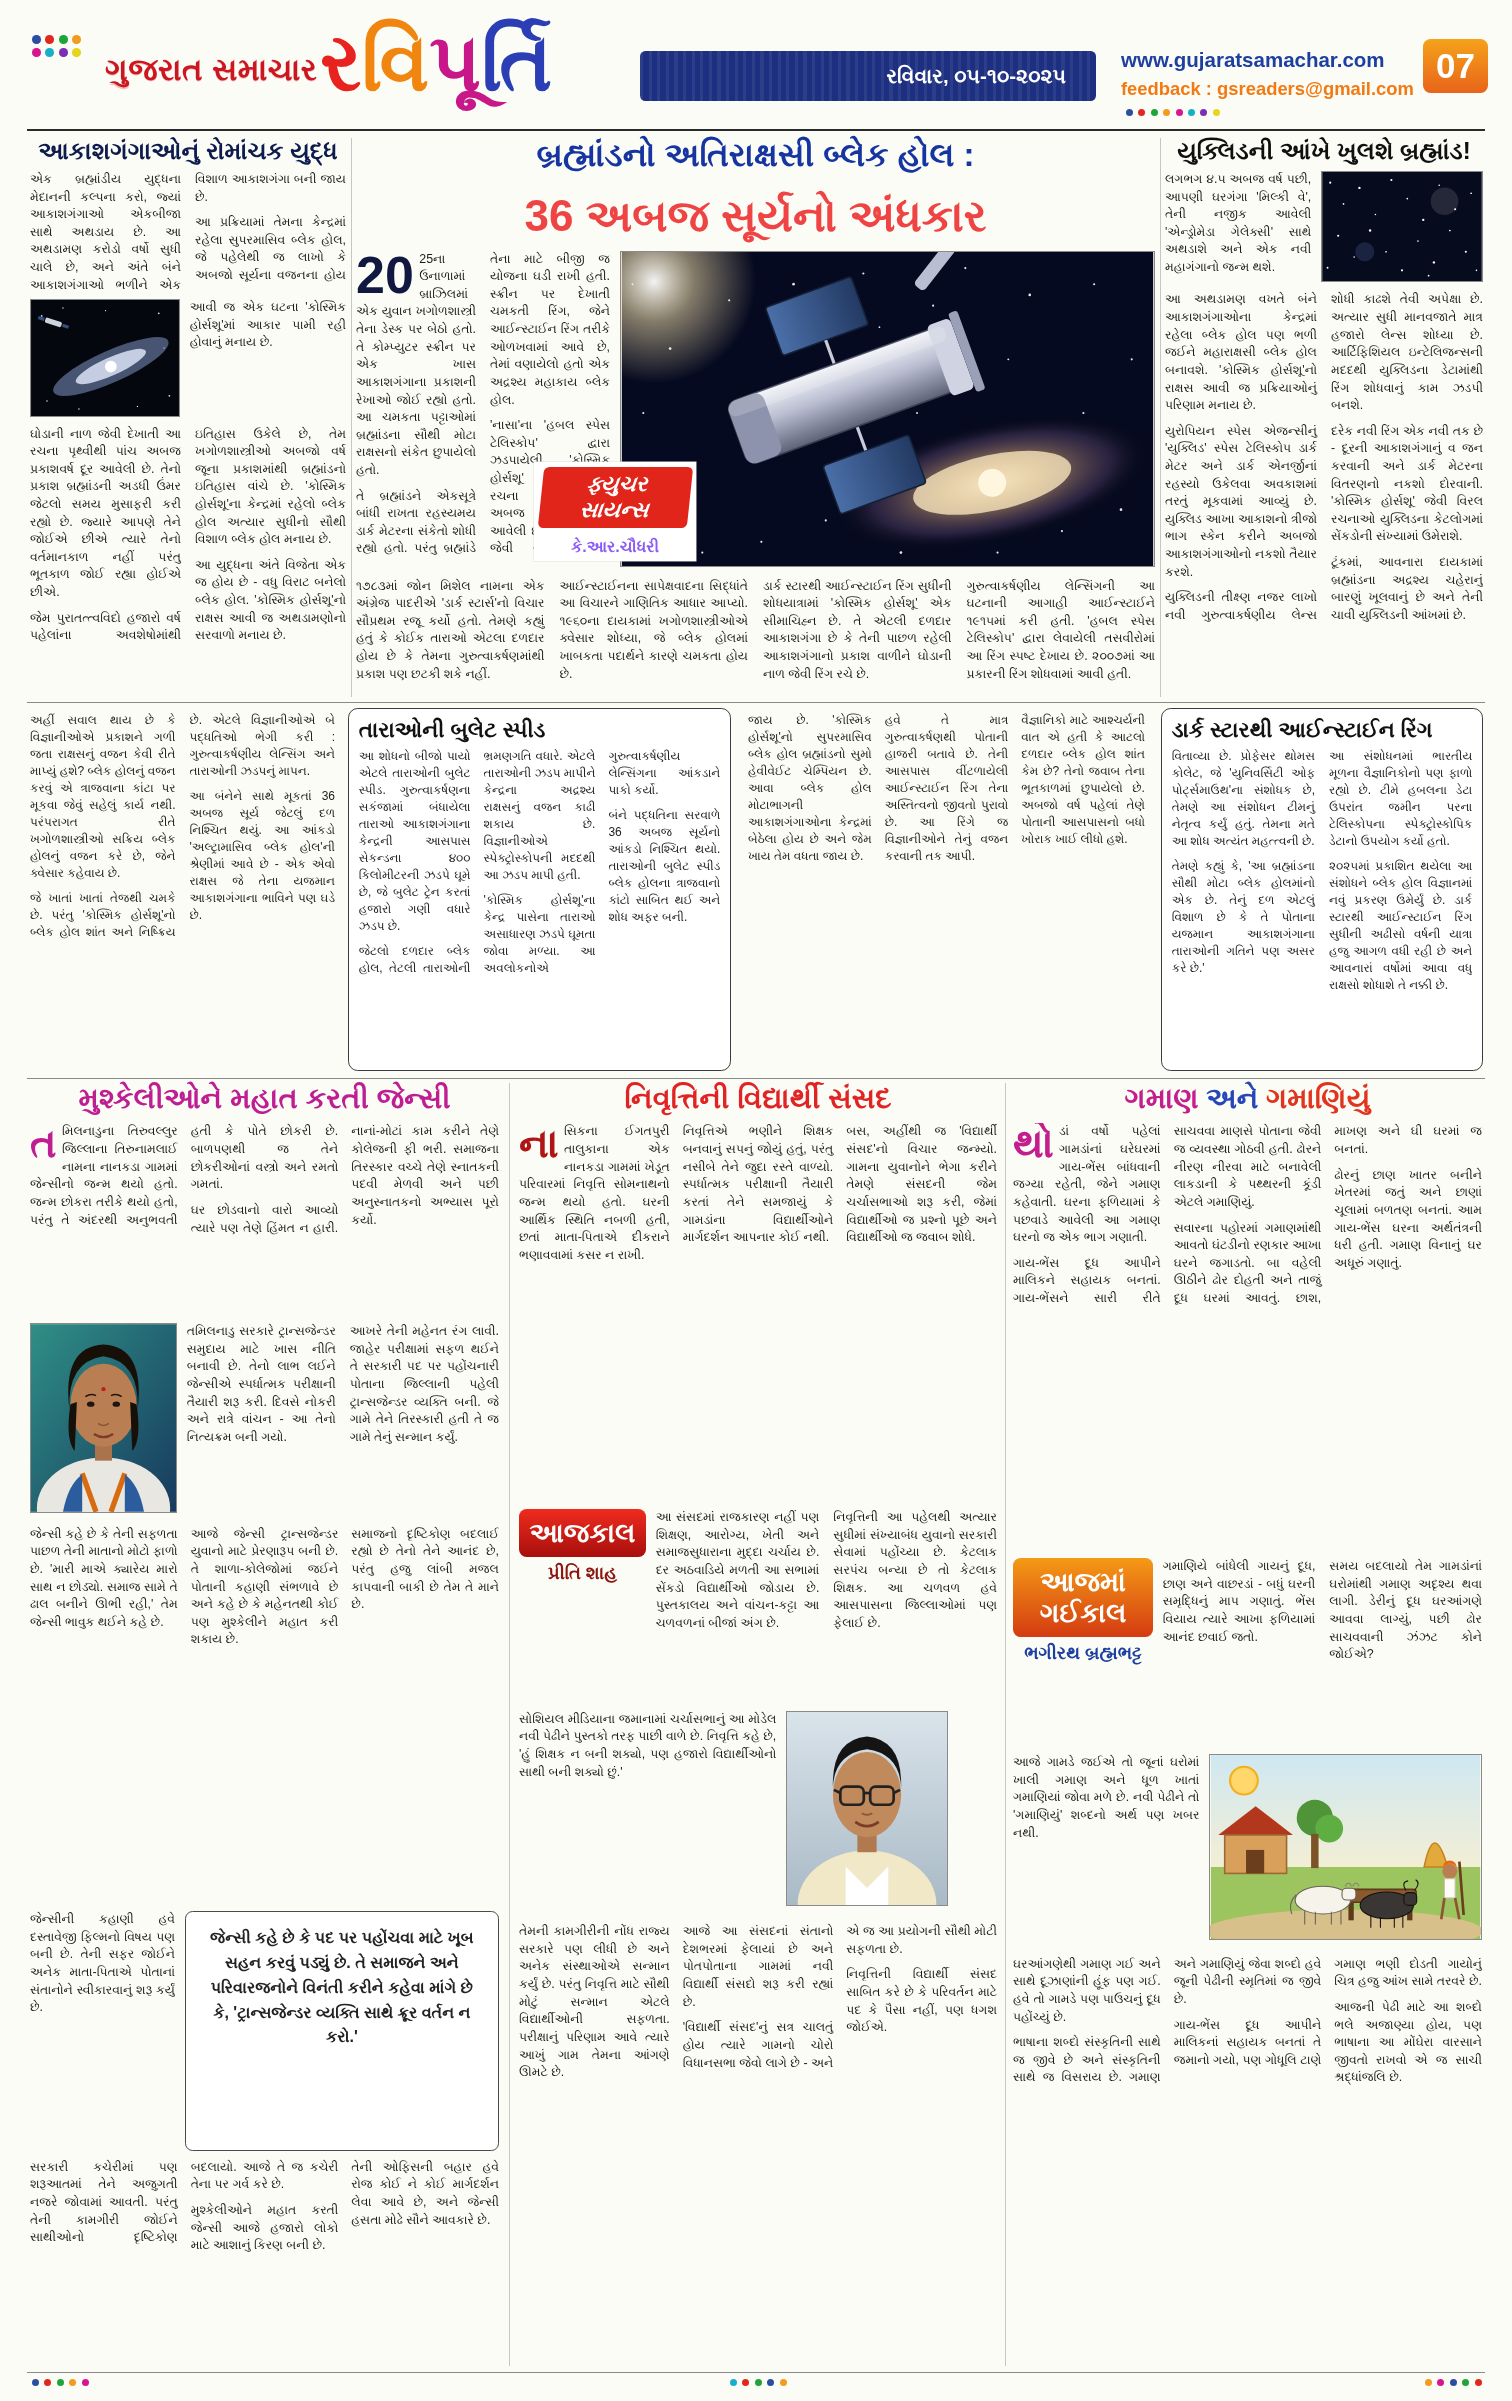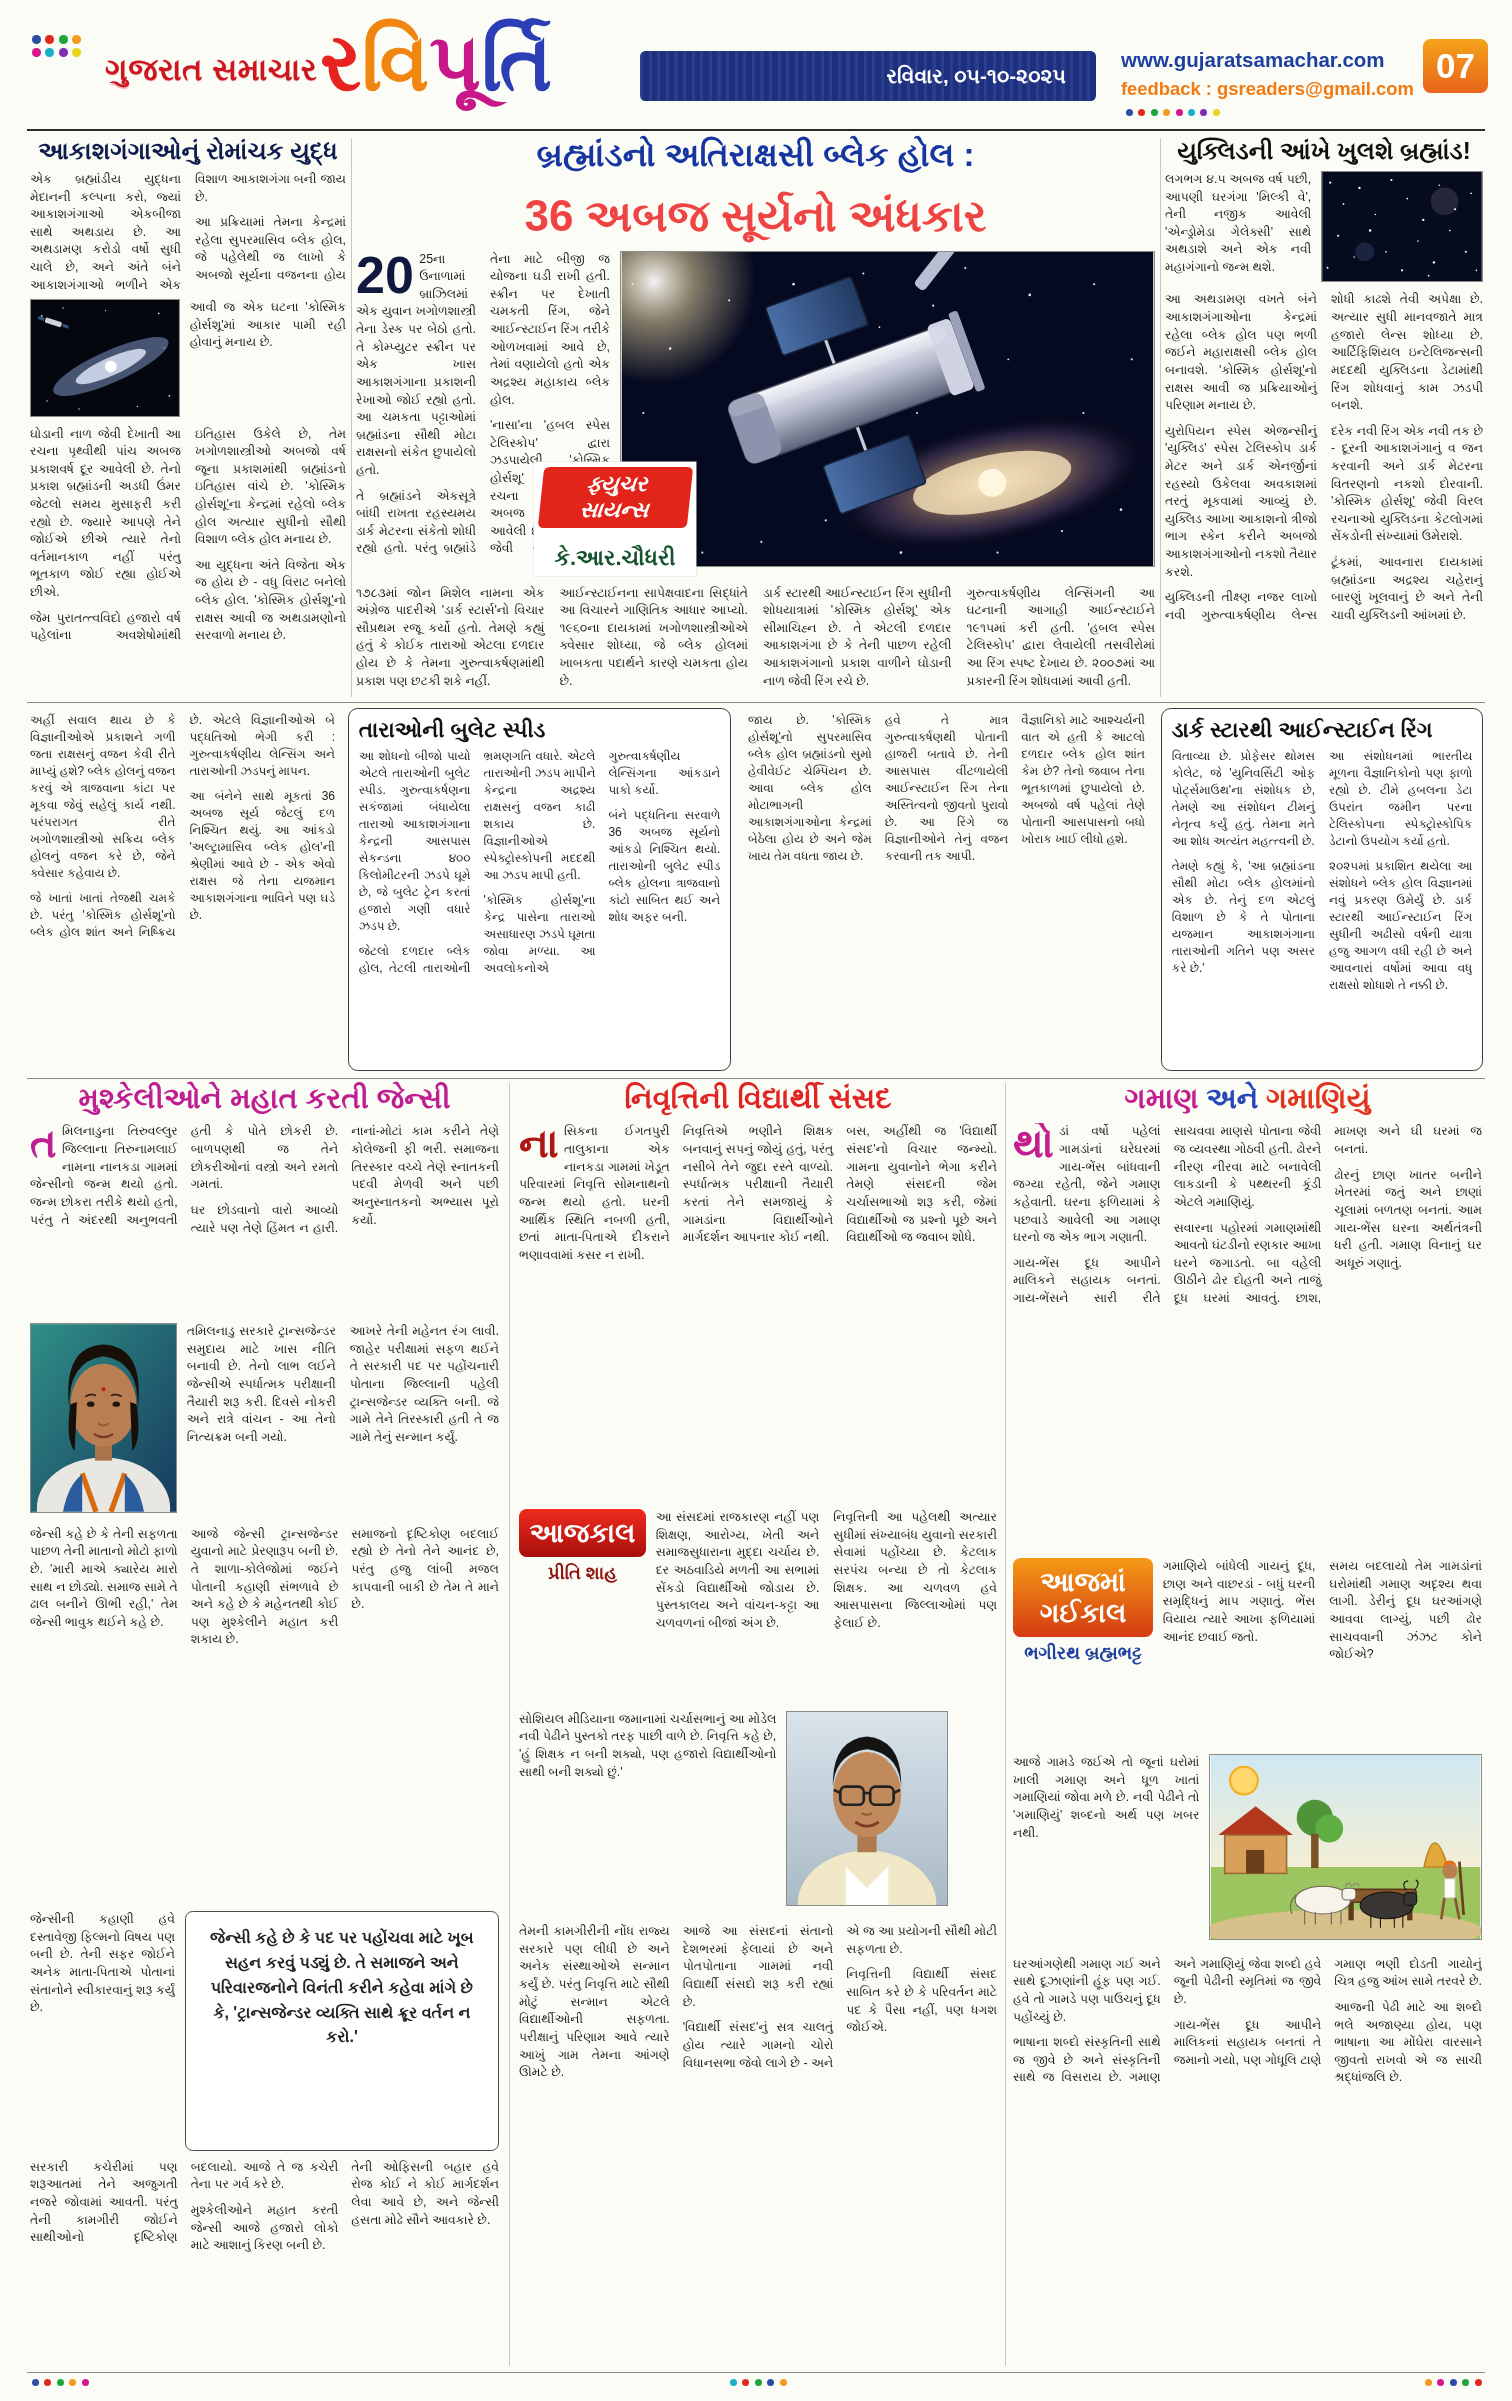--- a/index.html
+++ b/index.html
@@ -51,21 +51,21 @@
 .rulebox{border:1.6px solid #3c3c3c;border-radius:9.7px;padding:8.6px 9.7px;background:#fff}
 .f-title{font-size:29px;font-weight:bold;text-align:center;line-height:1.1;margin-bottom:8.6px}
 .t-magenta{color:#bf1d92}.t-red{color:#e02424}
 .gm1{color:#c41d8e}.gm2{color:#2746b8;margin:0 7.6px}.gm3{color:#e0341f}
 
 
 .imgframe{border:0.5px solid #8a8a8a;display:block}
 .byline-card{background:#fff;padding:5.4px 6.5px;text-align:center;box-shadow:0 0 0 0.5px #ddd}
 .fs-ribbon{display:inline-block;background:#e1251b;color:#fff;font-style:italic;font-weight:bold;
   font-size:21.6px;padding:4.3px 16px;border-radius:5.4px;transform:skewX(-6deg)}
-.byline-author{font-size:22px;font-weight:bold;color:#14532d;margin-top:17px}
+.byline-author{font-size:16px;font-weight:bold;color:#8b5cf6;margin-top:10px}
 .col-badge{background:linear-gradient(180deg,#ef2b1e,#a80f0c);color:#fff;font-size:27px;font-weight:bold;
   text-align:center;padding:8.6px 4.3px;border-radius:7.6px}
 .col-badge.orange{background:linear-gradient(180deg,#f59a16,#d43b12)}
 .col-author{font-size:18px;font-weight:bold;text-align:center;margin-top:5.4px;color:#8c1511}
 .col-author.blue{color:#1c3fa0}
 .quote{border:1.6px solid #4a4a4a;border-radius:7.6px;padding:14px 15px;font-size:16px;font-weight:bold;
   line-height:1.55;text-align:center;color:#222;background:#fff}
 .flexrow{display:flex;gap:9.7px}
 .bh-text{width:254px}
 svg{display:block}
@@ -237,21 +237,21 @@
           <rect x="-250" y="-62" width="430" height="30" rx="14" fill="#ffffff" opacity=".18"></rect>
         </g>
       </svg>
     </div>
 
     <div class="byline-card abs" style="left:178px;top:324px;width:162px;z-index:5">
       <div class="fs-ribbon">ફ્યુચર સાયન્સ</div>
       <div class="byline-author">કે.આર.ચૌધરી</div>
     </div>
 
-    <div class="cols4 clip" style="height:129px;margin-top:18px">
+    <div class="cols4 clip" style="height:129px;margin-top:11px">
       <p class="b">૧૭૮૩માં જોન મિશેલ નામના એક અંગ્રેજ પાદરીએ 'ડાર્ક સ્ટાર્સ'નો વિચાર સૌપ્રથમ રજૂ કર્યો હતો. તેમણે કહ્યું હતું કે કોઈક તારાઓ એટલા દળદાર હોય છે કે તેમના ગુરુત્વાકર્ષણમાંથી પ્રકાશ પણ છટકી શકે નહીં.</p>
       <p class="b">આઈન્સ્ટાઈનના સાપેક્ષવાદના સિદ્ધાંતે આ વિચારને ગાણિતિક આધાર આપ્યો. ૧૯૬૦ના દાયકામાં ખગોળશાસ્ત્રીઓએ ક્વેસાર શોધ્યા, જે બ્લેક હોલમાં ખાબકતા પદાર્થને કારણે ચમકતા હોય છે.</p>
       <p class="b">ડાર્ક સ્ટારથી આઈન્સ્ટાઈન રિંગ સુધીની શોધયાત્રામાં 'કોસ્મિક હોર્સશૂ' એક સીમાચિહ્ન છે. તે એટલી દળદાર આકાશગંગા છે કે તેની પાછળ રહેલી આકાશગંગાનો પ્રકાશ વાળીને ઘોડાની નાળ જેવી રિંગ રચે છે.</p>
       <p class="b">ગુરુત્વાકર્ષણીય લેન્સિંગની આ ઘટનાની આગાહી આઈન્સ્ટાઈને ૧૯૧૫માં કરી હતી. 'હબલ સ્પેસ ટેલિસ્કોપ' દ્વારા લેવાયેલી તસવીરોમાં આ રિંગ સ્પષ્ટ દેખાય છે. ૨૦૦૭માં આ પ્રકારની રિંગ શોધવામાં આવી હતી.</p>
 
     </div>
   </div>
 
   <div class="abs" style="left:1165px;top:138px;width:318px">
     <div class="title-sm title-blk">યુક્લિડની આંખે ખુલશે બ્રહ્માંડ!</div>

